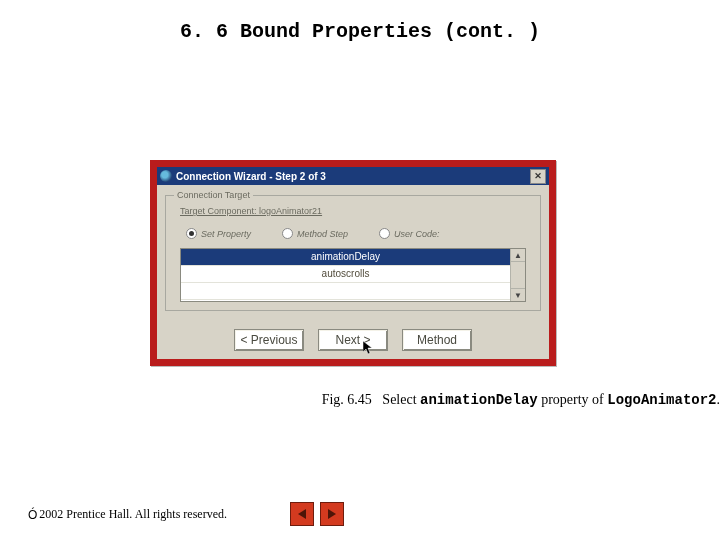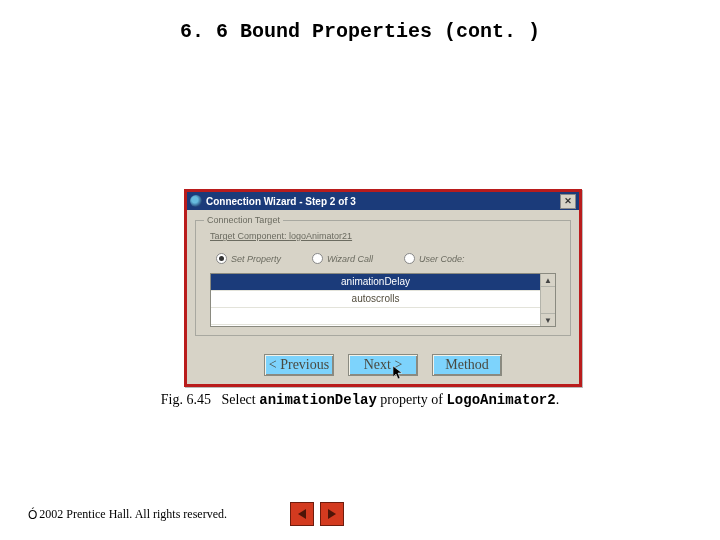--- a/index.html
+++ b/index.html
@@ -20,31 +20,30 @@
     text-align: center;
     font-family: Liberation Mono, monospace;
     font-weight: bold;
     font-size: 20px;
     color: #000;
   }
 
   
   .dialog {
     position: absolute;
-    left: 184px;
+    left: 150px;
     top: 160px;
     width: 392px;
     height: 192px;
     background: #d7d3c7;
-    border: 3px solid #b91c1c;
+    border: 7px solid #b91c1c;
     box-shadow: 1px 1px 0 #bbb;
     font-family: Arial, Helvetica, sans-serif;
     font-size: 10px;
     color: #333;
-    margin-top: 29px;
   }
   .titlebar {
     height: 18px;
     background: linear-gradient(#1b3b7a, #1b3b7a);
     color: #fff;
     display: flex;
     align-items: center;
     padding: 0 3px;
   }
   .tb-icon {
@@ -180,46 +179,45 @@
     position: absolute;
     bottom: 8px;
     left: 0; right: 0;
     display: flex;
     justify-content: center;
     gap: 14px;
   }
   .btn {
     min-width: 68px;
     height: 20px;
-    background: #7dd3fc;
+    background: #ffffff;
     border: 1px solid #8a8a80;
     box-shadow: inset 1px 1px 0 #f4f2e8, inset -1px -1px 0 #8a8a80;
-    font-size: 14px;
+    font-size: 12px;
     color: #4a4a40;
     display: flex;
     align-items: center;
     justify-content: center;
     position: relative;
-    font-family: Liberation Serif, serif;
   }
   .cursor {
     position: absolute;
     left: 64%;
     top: 55%;
     width: 10px;
     height: 14px;
     pointer-events: none;
   }
   .cursor svg { display:block; }
 
   .caption {
     position: absolute;
     top: 392px;
     left: 0; right: 0;
-    text-align: center;
+    text-align: right;
     font-size: 14px;
     color: #000;
   }
   .mono { font-family: "Courier New", monospace; font-weight: bold; }
 
   .footer {
     position: absolute;
     left: 28px;
     bottom: 18px;
     font-size: 12px;
@@ -266,21 +264,21 @@
       <span>Target Component: </span><span>logoAnimator21</span>
     </div>
 
     <div class="radios">
       <div class="radio">
         <span class="dot checked"></span>
         <span>Set Property</span>
       </div>
       <div class="radio">
         <span class="dot"></span>
-        <span>Wizard Call</span>
+        <span>Method Step</span>
       </div>
       <div class="radio">
         <span class="dot"></span>
         <span>User Code:</span>
       </div>
     </div>
 
     <div class="listbox">
       <div class="list-col">
         <div class="list-row selected">animationDelay</div>

